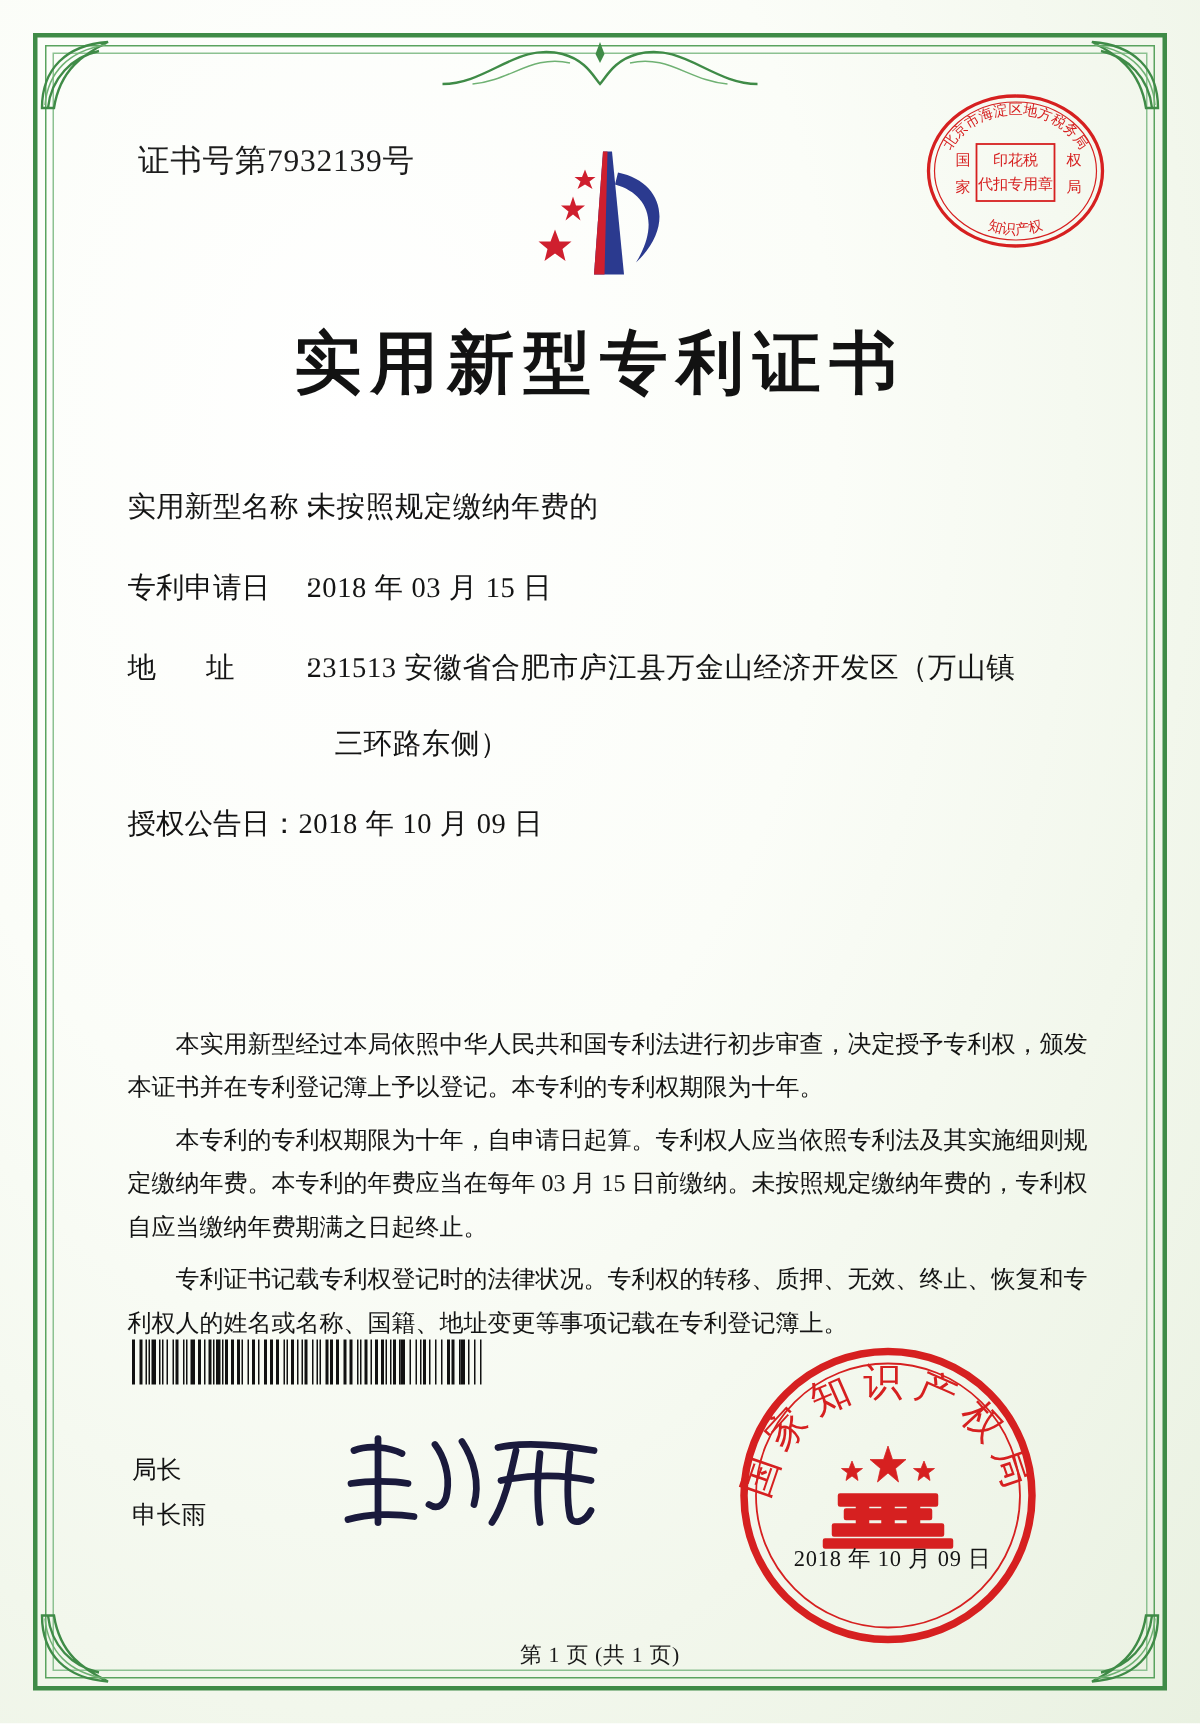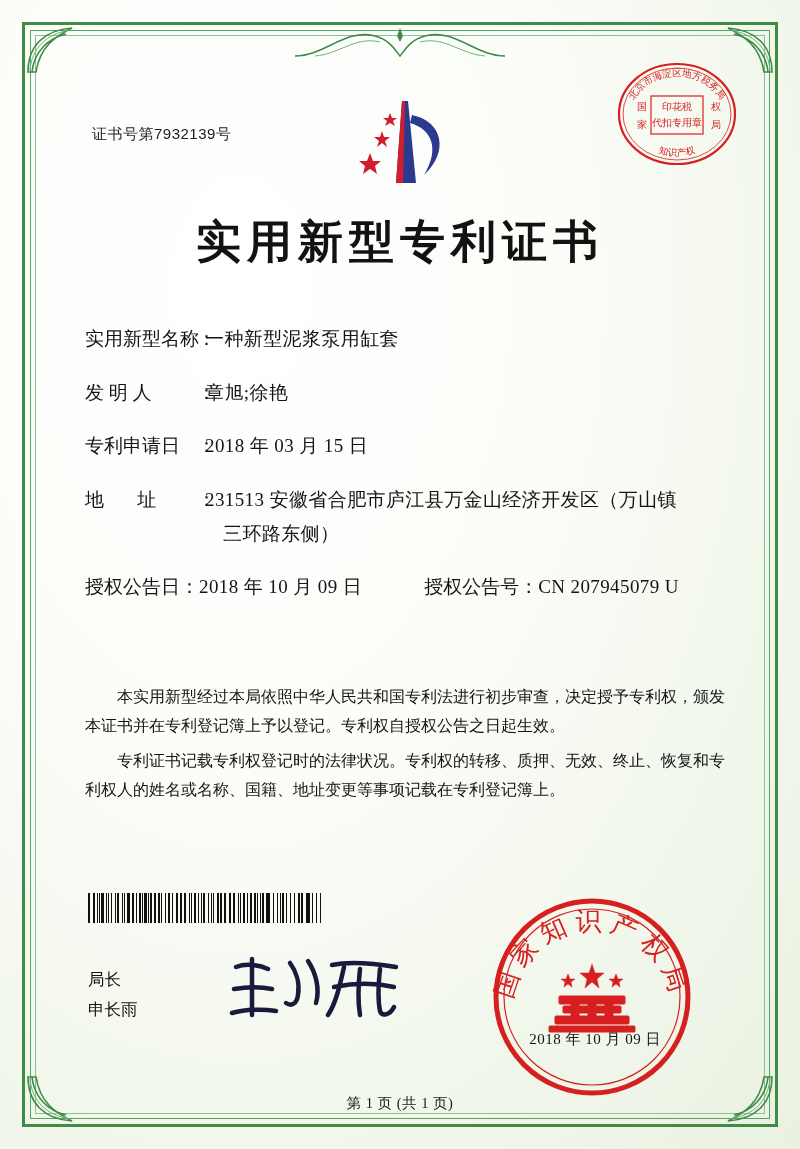--- a/index.html
+++ b/index.html
@@ -57,25 +57,24 @@
     position: absolute;
     left: 50%; top: 22px;
     transform: translateX(-50%);
     width: 230px; height: 40px;
   }
   .top-flourish svg { width:100%; height:100%; display:block; }
 
   .cert-no {
     position: absolute;
     left: 92px; top: 93px;
-    font-size: 15px;
+    font-size: 21px;
     color: #1d1d1d;
     letter-spacing: 0.5px;
-    font-family: Liberation Sans, sans-serif;
-    margin-top: 32px;
+    font-family: Liberation Serif, serif;
   }
 
   
   .logo {
     position: absolute;
     left: 350px; top: 95px;
     width: 110px; height: 95px;
   }
   .logo svg { width: 100%; height: 100%; display: block; }
 
@@ -117,21 +116,21 @@
     letter-spacing: 0px;
     white-space: pre;
   }
   .field-sep { flex: none; width: 8px; }
   .field-value {
     flex: 1;
     letter-spacing: 0.4px;
   }
   .field-value .second-line {
     display: block;
-    margin-top: 6px;
+    margin-top: 22px;
     margin-left: 18px;
   }
   .row-split {
     display: flex;
     margin-bottom: 16px;
   }
   .row-split .seg { display: flex; align-items: baseline; }
   .seg-label { white-space: pre; letter-spacing: 0px; }
   .seg-val { letter-spacing: 0.4px; }
   .seg-right { margin-left: 62px; }
@@ -285,28 +284,23 @@
     </svg>
   </div>
 
   <div class="title">实用新型专利证书</div>
 
   <div class="fields">
 
     <div class="field-row">
       <span class="field-label">实用新型名称</span>
       <span class="field-sep">：</span>
-      <span class="field-value">一种新型泥浆泵用缸套</span>
+      <span class="field-value">未按照规定缴纳年费的</span>
     </div>
 
-    <div class="field-row">
-      <span class="field-label">发 明 人</span>
-      <span class="field-sep">：</span>
-      <span class="field-value">章旭;徐艳</span>
-    </div>
 
 
     <div class="field-row">
       <span class="field-label">专利申请日</span>
       <span class="field-sep">：</span>
       <span class="field-value">2018 年 03 月 15 日</span>
     </div>
 
 
     <div class="field-row">
@@ -316,29 +310,26 @@
         <span>231513 安徽省合肥市庐江县万金山经济开发区（万山镇</span>
         <span class="second-line">三环路东侧）</span>
       </span>
     </div>
 
     <div class="row-split">
       <span class="seg">
         <span class="seg-label">授权公告日：</span>
         <span class="seg-val">2018 年 10 月 09 日</span>
       </span>
-      <span class="seg seg-right">
-        <span class="seg-label">授权公告号：</span>
-        <span class="seg-val">CN 207945079 U</span>
-      </span>
     </div>
   </div>
 
   <div class="paras">
-    <p>本实用新型经过本局依照中华人民共和国专利法进行初步审查，决定授予专利权，颁发本证书并在专利登记簿上予以登记。专利权自授权公告之日起生效。</p>
+    <p>本实用新型经过本局依照中华人民共和国专利法进行初步审查，决定授予专利权，颁发本证书并在专利登记簿上予以登记。本专利的专利权期限为十年。</p>
+    <p>本专利的专利权期限为十年，自申请日起算。专利权人应当依照专利法及其实施细则规定缴纳年费。本专利的年费应当在每年 03 月 15 日前缴纳。未按照规定缴纳年费的，专利权自应当缴纳年费期满之日起终止。</p>
     <p>专利证书记载专利权登记时的法律状况。专利权的转移、质押、无效、终止、恢复和专利权人的姓名或名称、国籍、地址变更等事项记载在专利登记簿上。</p>
   </div>
 
   <div class="barcode" id="barcode">
       <i style="width:3px;margin-right:3px"></i>
       <i style="width:2px;margin-right:2px"></i>
       <i style="width:2px;margin-right:1px"></i>
       <i style="width:2px;margin-right:1px"></i>
       <i style="width:3px;margin-right:2px"></i>
       <i style="width:1px;margin-right:2px"></i>

